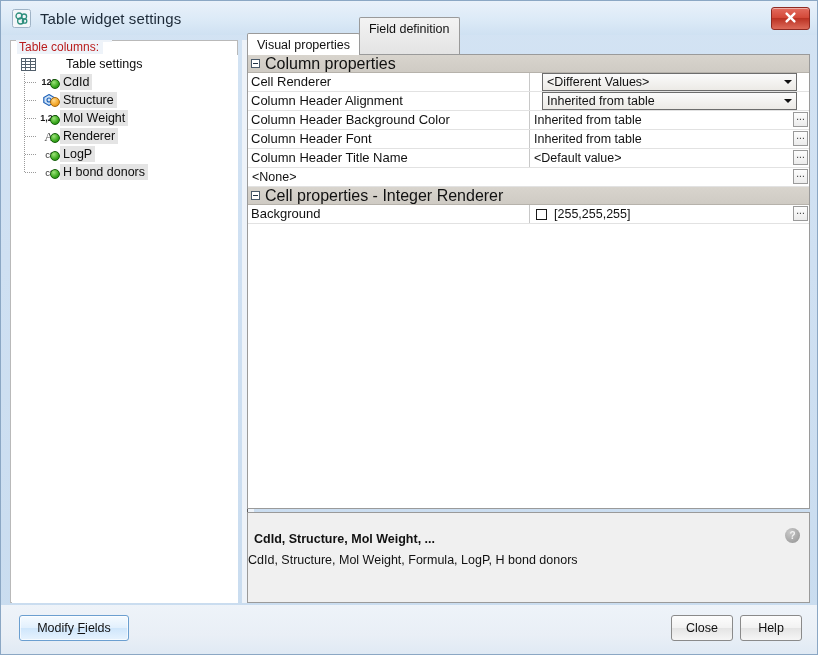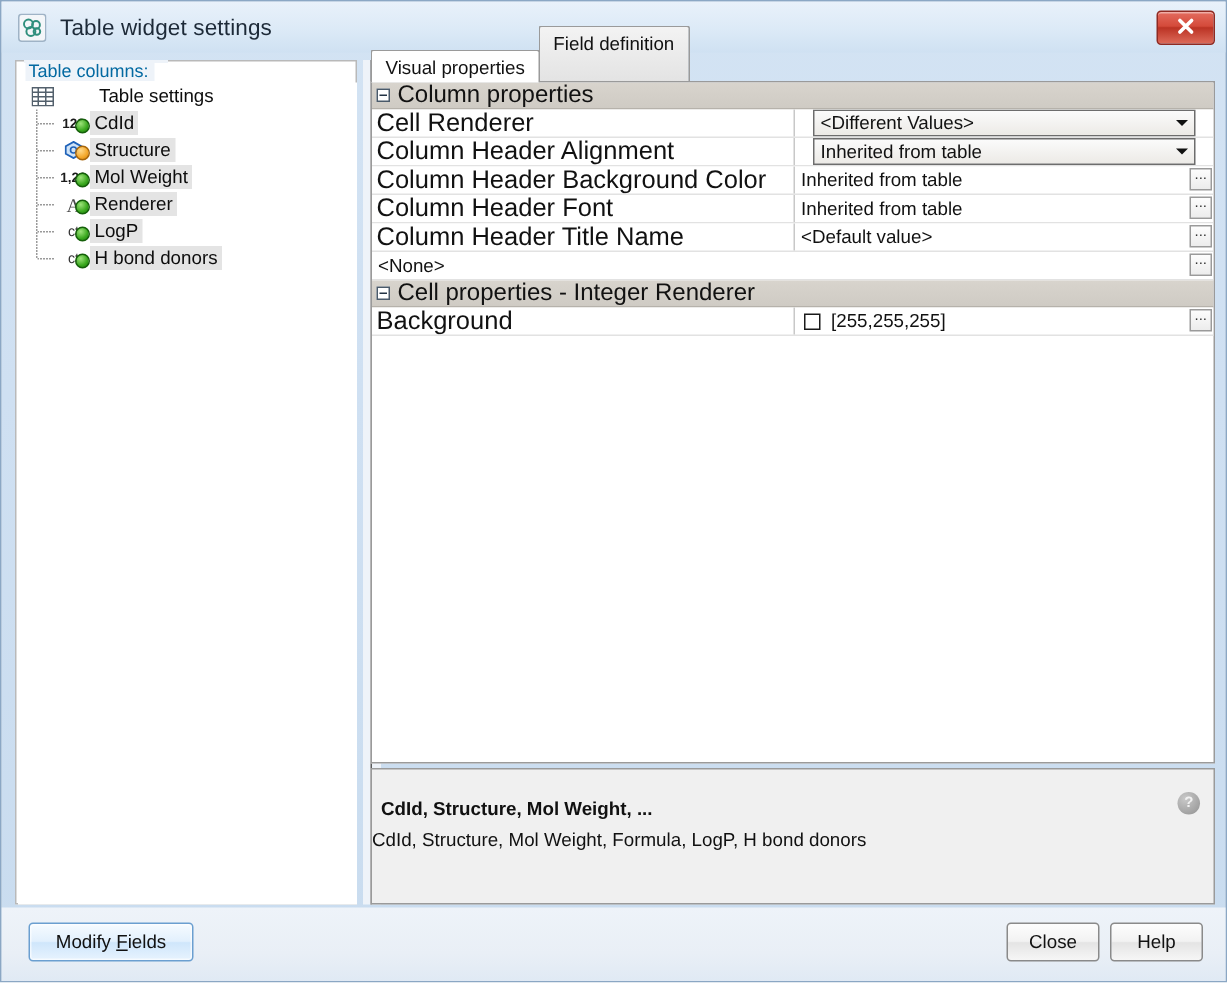--- a/index.html
+++ b/index.html
@@ -80,21 +80,21 @@
     background: #ffffff;
     border: 1px solid #b9b9b9;
   }
   #tree-legend {
     position: absolute;
     left: 6px;
     top: -1px;
     background: #eef3f9;
     padding: 0 4px 0 2px;
     font-size: 12px;
-    color: #0369a1;
+    color: #b91c1c;
     line-height: 14px;
   }
   
   #tree-legend-mask {
     position: absolute;
     left: 5px;
     top: -1px;
     width: 96px;
     height: 2px;
     background: #eef3f9;
@@ -299,21 +299,21 @@
     align-items: stretch;
     height: 18px;
     border-bottom: 1px solid #e2e2e2;
     background: #ffffff;
   }
   .prop-name {
     width: 282px;
     box-sizing: border-box;
     flex: 0 0 auto;
     padding-left: 3px;
-    font-size: 17px;
+    font-size: 13px;
     line-height: 17px;
     color: #111;
     border-right: 1px solid #c8c8c8;
     white-space: nowrap;
     overflow: hidden;
   }
   .prop-value {
     flex: 1 1 auto;
     position: relative;
     display: flex;

